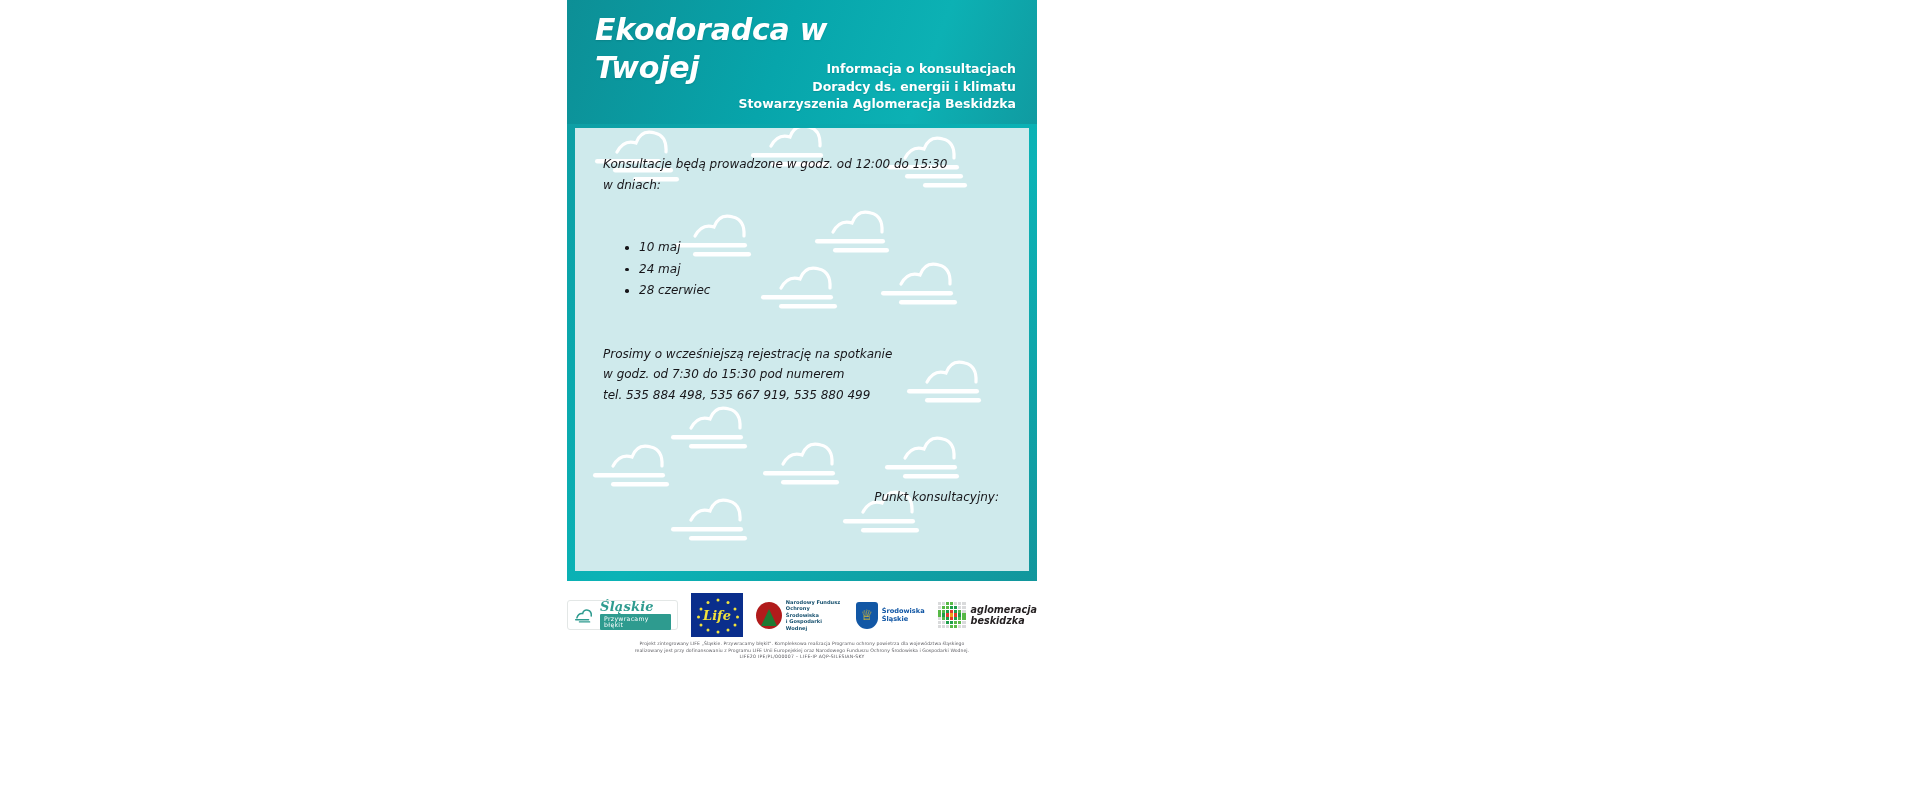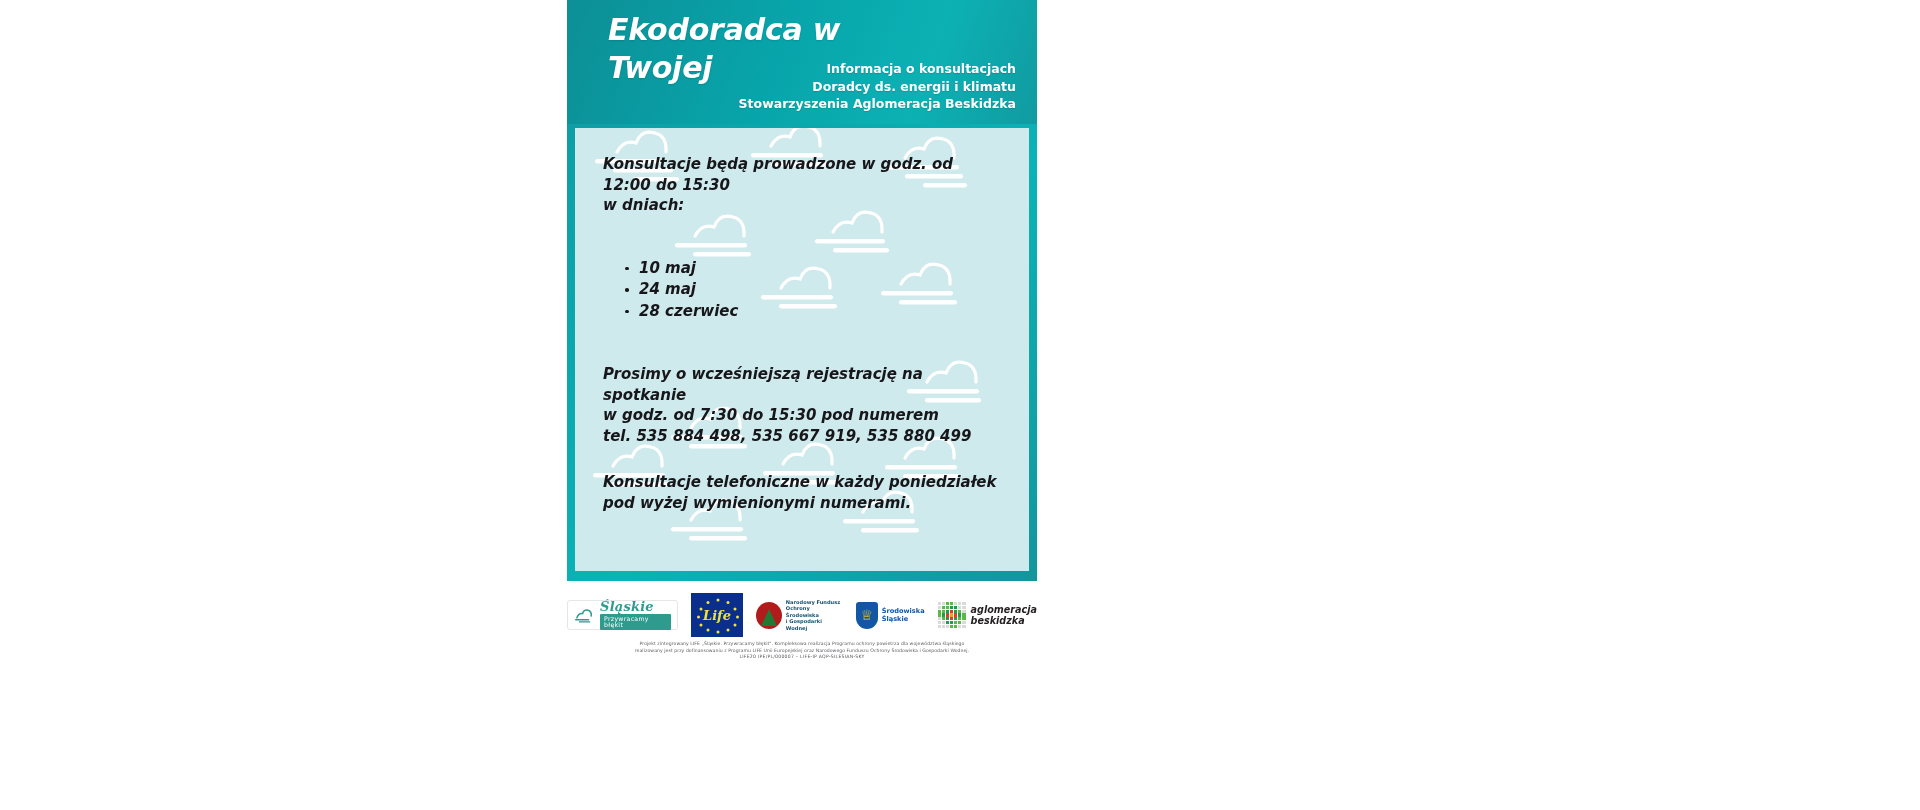--- a/index.html
+++ b/index.html
@@ -14,43 +14,43 @@
   .poster{
     position:absolute;left:567px;top:0;width:470px;height:581px;
     background:linear-gradient(135deg,#0f9aa0 0%,#0aa8ad 35%,#0bb3b6 60%,#12969c 100%);
     overflow:hidden;
   }
   .poster-header{
     position:relative;height:124px;width:100%;
     background:linear-gradient(110deg,#0d8f96 0%,#07a5ab 45%,#0cb1b4 75%,#109ba1 100%);
   }
   .poster-title{
-    position:absolute;left:41px;top:11px;width:330px;
+    position:absolute;left:28px;top:11px;width:330px;
     color:#ffffff;font-style:italic;font-weight:bold;
     font-size:30px;line-height:38px;letter-spacing:-0.2px;
     text-shadow:0 1px 2px rgba(0,0,0,.12);
   }
   .poster-subtitle{
     position:absolute;right:21px;top:60px;text-align:right;
     color:#ffffff;font-weight:bold;
     font-size:12.5px;line-height:17.5px;
     text-shadow:0 1px 1px rgba(0,0,0,.12);
   }
 
   
   .sky-panel{
     position:absolute;left:8px;top:128px;width:454px;height:443px;
     background:#cfeaec;overflow:hidden;
   }
   .clouds{position:absolute;inset:0;pointer-events:none;}
 
   .content{position:absolute;inset:0;padding:26px 30px 0 28px;box-sizing:border-box;}
   .body-text{
-    color:#17161a;font-style:italic;font-weight:bold;
-    font-size:15px;line-height:20.5px;position:relative;z-index:2;
+    color:#17161a;font-style:italic;font-weight:normal;
+    font-size:12px;line-height:20.5px;position:relative;z-index:2;
   }
   .para{margin:0 0 0 0;}
   .gap-lg{height:30px;}
   .gap-md{height:26px;}
   ul.dates{margin:12px;padding:0 0 0 10px;list-style:none;}
   ul.dates li{position:relative;padding-left:14px;line-height:21.5px;}
   ul.dates li:before{
     content:"";position:absolute;left:0;top:9px;
     width:3.5px;height:3.5px;border-radius:50%;background:#17161a;
   }
@@ -213,24 +213,20 @@
           <div class="gap-lg"></div>
 
           <div class="para">
             <div>Prosimy o wcześniejszą rejestrację na spotkanie</div>
             <div>w godz. od 7:30 do 15:30 pod numerem</div>
             <div>tel. 535 884 498, 535 667 919, 535 880 499</div>
           </div>
 
           <div class="gap-md"></div>
 
-          <div class="para">
-            <div>Konsultacje telefoniczne w każdy poniedziałek</div>
-            <div>pod wyżej wymienionymi numerami.</div>
-          </div>
 
           <div class="gap-lg"></div>
           <div class="gap-md"></div>
 
           <div class="para addr">
             <div>Punkt konsultacyjny:</div>
 
           </div>
 
         </div>

